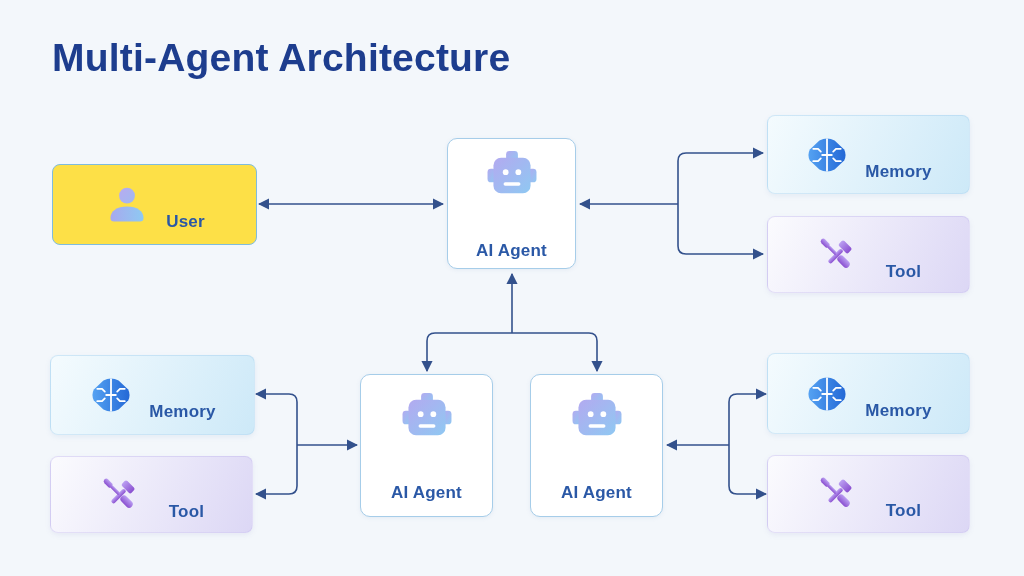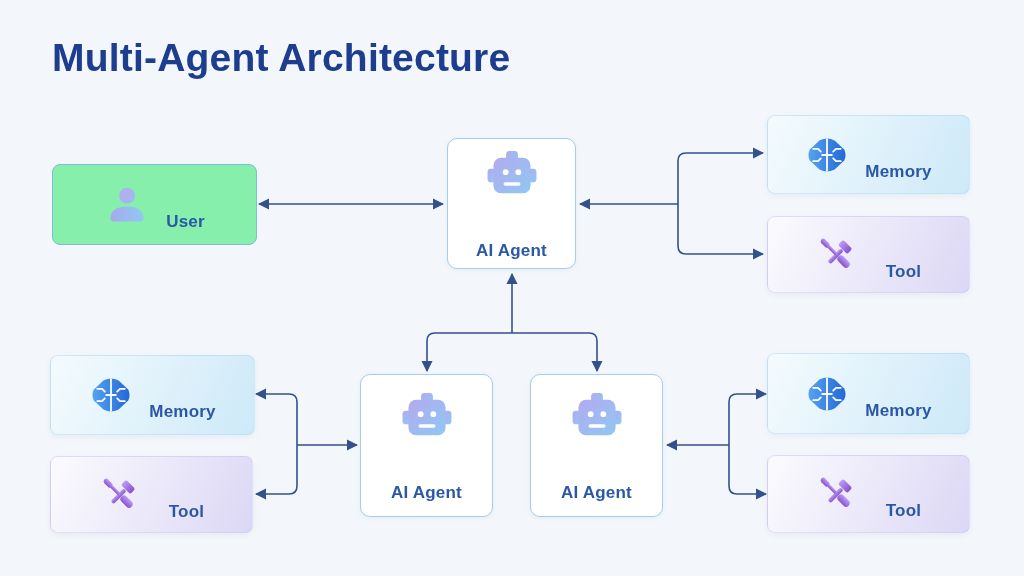--- a/index.html
+++ b/index.html
@@ -11,21 +11,21 @@
     position:absolute;left:52px;top:36px;font-size:39px;font-weight:bold;
     color:#1d3d8e;letter-spacing:.2px;
   }
   .node{
     position:absolute;display:flex;align-items:center;justify-content:center;
     box-sizing:border-box;
   }
   .row{flex-direction:row;gap:16px;}
   .col{flex-direction:column;gap:7px;}
   .user-box{
-    background:#86efac;border:1.5px solid #7fbcdd;border-radius:8px;
+    background:#fde047;border:1.5px solid #7fbcdd;border-radius:8px;
   }
   .agent-box{
     background:#ffffff;border:1.5px solid #a6cde9;border-radius:10px;
     box-shadow:0 1px 4px rgba(120,150,190,.12);
   }
   .mem-card{
     background:linear-gradient(115deg,#f4fbfe 0%,#cde9f8 100%);
     border:1px solid rgba(170,210,240,.45);border-radius:8px;
     box-shadow:0 2px 5px rgba(130,160,200,.13);
   }

